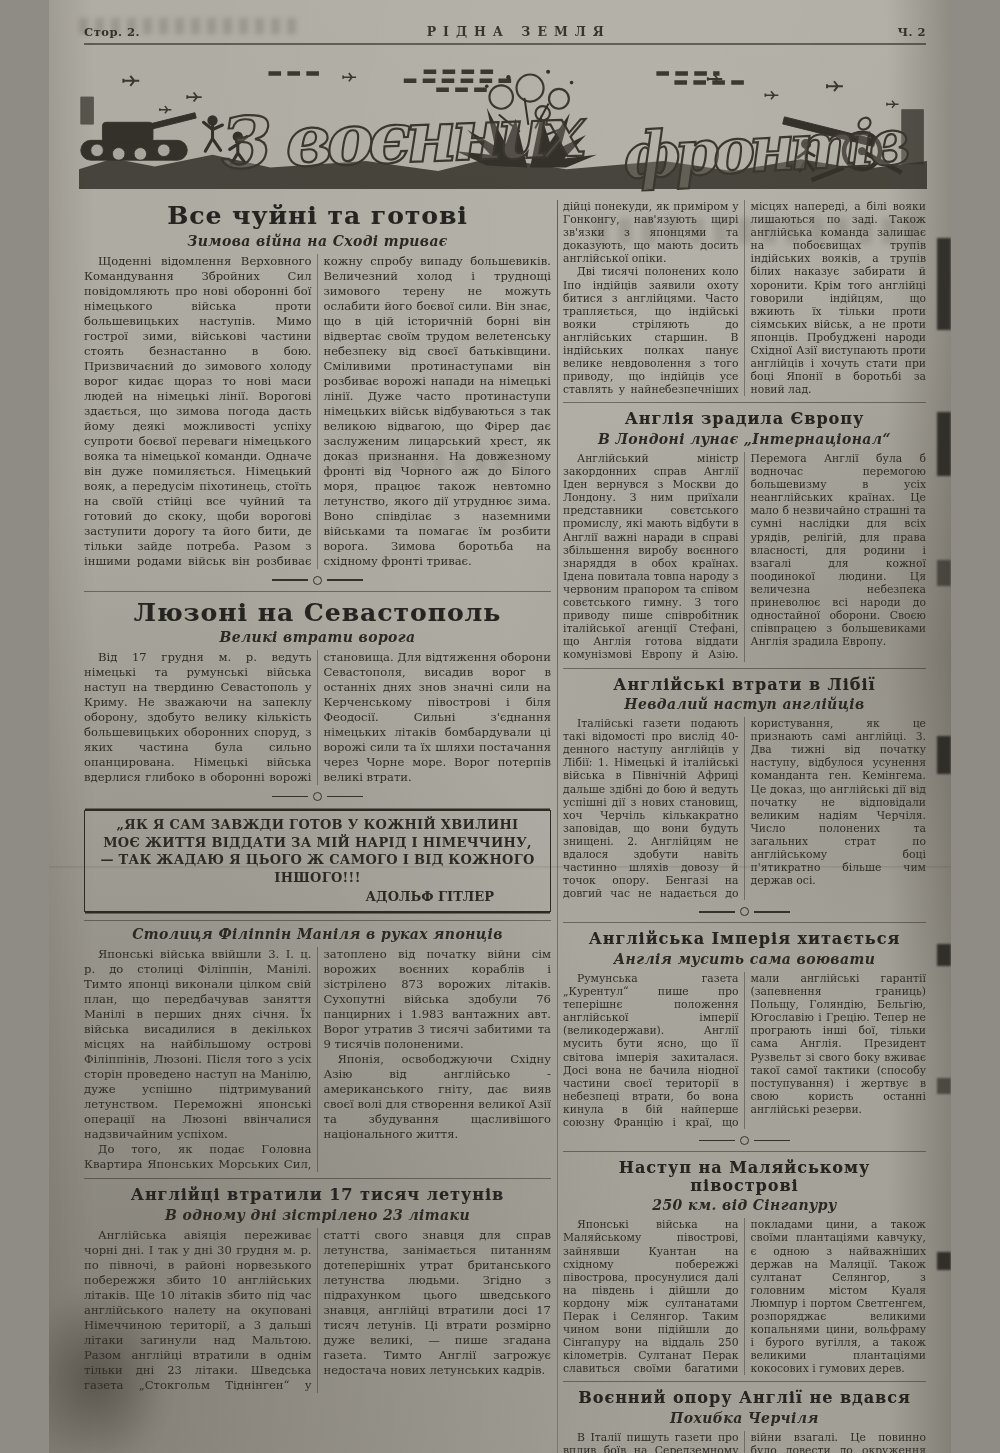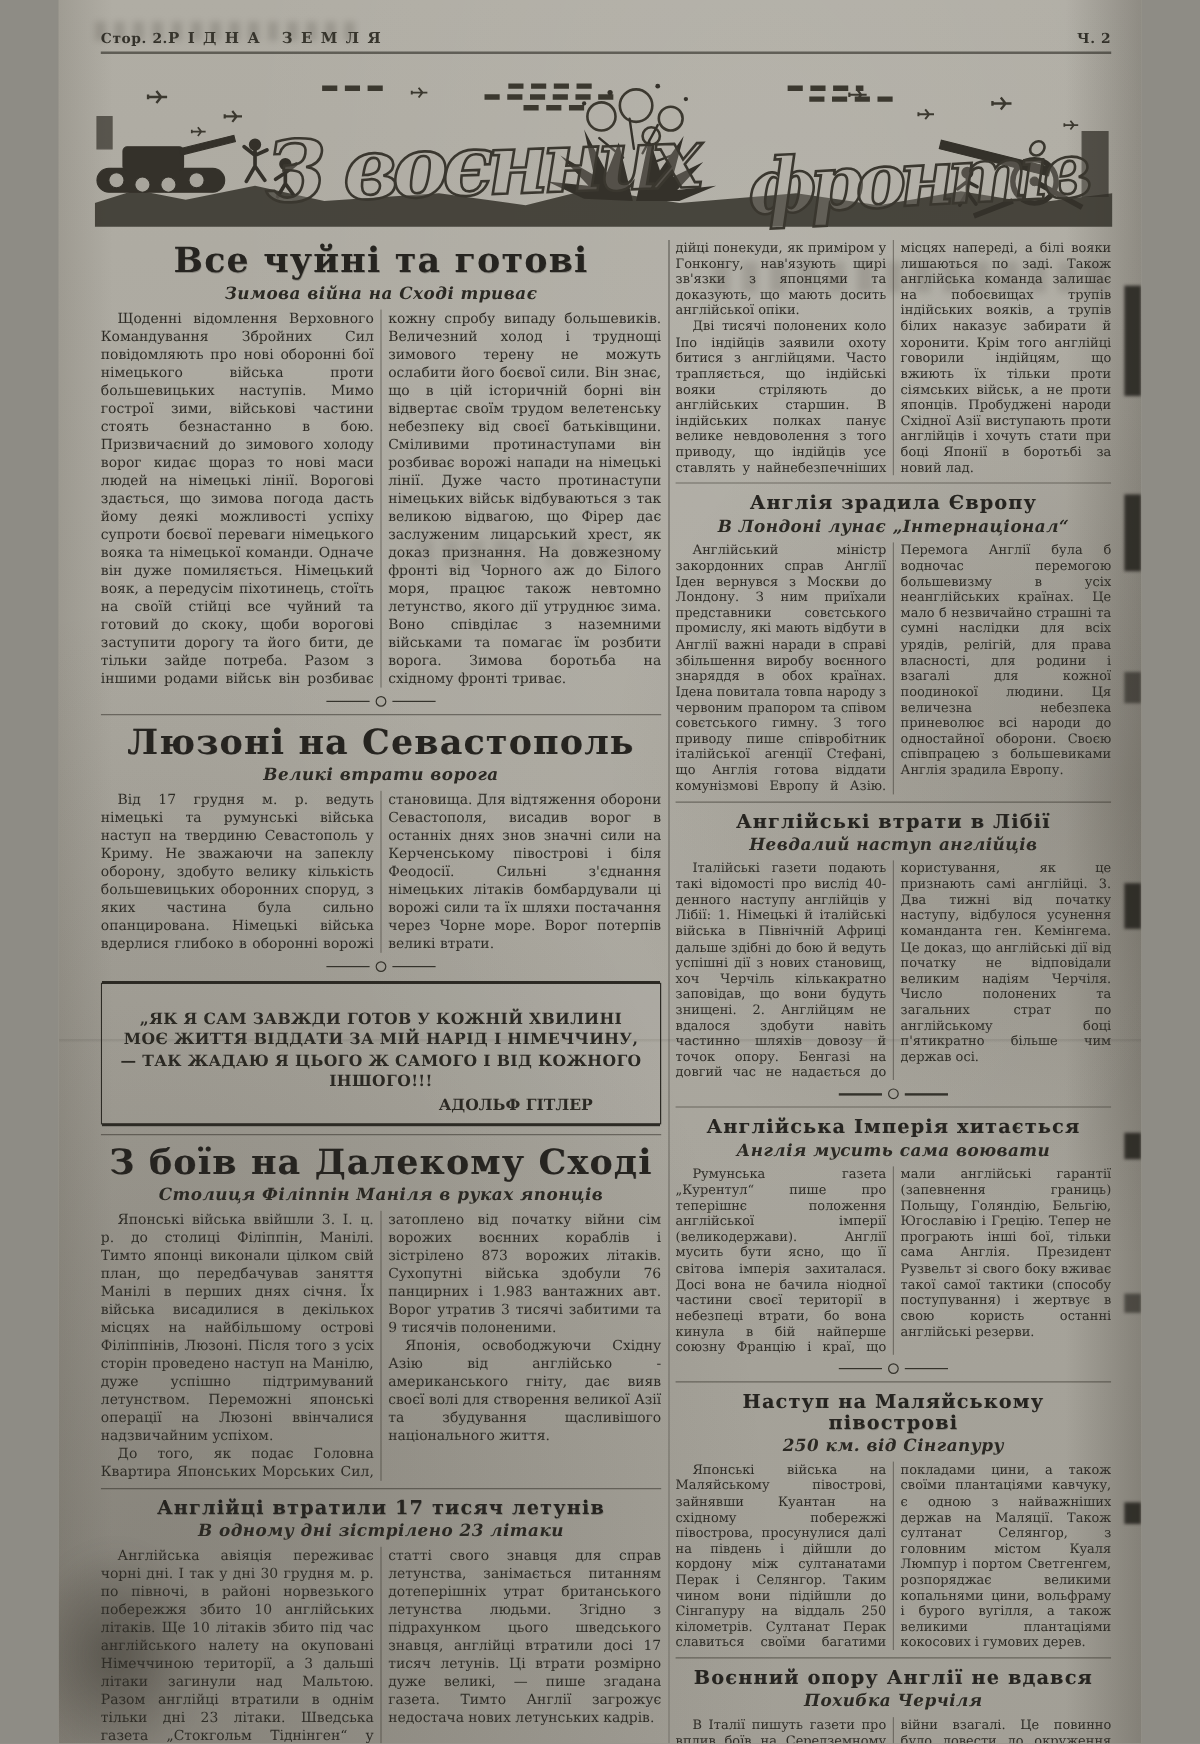--- a/index.html
+++ b/index.html
@@ -15,51 +15,51 @@
     font-family:"DejaVu Serif","Liberation Serif",serif;
     color:#2e2c26;
   }
   
   .masthead{
     position:absolute;top:24px;left:35px;right:25px;
     display:flex;justify-content:space-between;align-items:flex-end;
     border-bottom:2px solid rgba(42,40,34,.6);padding-bottom:4px;
   }
   .masthead .side{font-size:11.5px;font-weight:bold;letter-spacing:.5px;color:#33312a;}
-  .masthead .center{flex:1;font-size:12.5px;font-weight:bold;letter-spacing:7px;color:#37352d;}
+  .masthead .center{flex:1;text-align:center;font-size:12.5px;font-weight:bold;letter-spacing:7px;color:#37352d;}
   
   .banner{position:absolute;top:54px;left:30px;right:24px;height:142px;}
   .banner svg{width:100%;height:100%;}
   
   .content{position:absolute;top:200px;left:35px;right:25px;bottom:0;display:flex;overflow:hidden;}
   .half-left{width:467px;flex:none;}
   .vdiv{width:1px;flex:none;margin:0 5px 0 6px;background:linear-gradient(rgba(42,40,34,.6),rgba(42,40,34,.3));}
   .half-right{flex:1;min-width:0;}
   .item{border-top:1px solid rgba(43,40,34,.5);margin-top:6px;padding-top:5px;}
   .half-left > .item:first-child, .half-right > .item:first-child{border-top:none;margin-top:0;padding-top:0;}
   .headline{
     text-align:center;font-weight:bold;color:#262420;line-height:1.1;
     margin:2px 0 3px;letter-spacing:1px;
     text-shadow:.4px .4px 0 rgba(20,18,14,.25);
   }
-  .headline.size-xl{font-size:29px;}
+  .headline.size-xl{font-size:25px;}
   .headline.size-lg{font-size:16px;}
   .headline.size-md{font-size:16.5px;}
   .subhead{text-align:center;font-weight:bold;font-size:14px;color:#2b2923;margin:0 0 5px;letter-spacing:.4px;font-style:italic;}
   .body{column-count:2;column-gap:12px;column-rule:1px solid rgba(48,45,38,.45);text-align:justify;}
   .half-left .body{font-size:11.6px;line-height:15px;}
   .half-right .body{font-size:10.8px;line-height:13.1px;}
   .para{margin:0;}
   .para.indent{text-indent:14px;}
   .orn{display:flex;align-items:center;justify-content:center;gap:5px;margin:7px 0 1px;}
   .orn .line{width:36px;height:1.5px;background:#34322b;}
   .orn .dot{width:7px;height:7px;border:1.5px solid #34322b;border-radius:50%;}
   
   .quote-box{
-    margin:9px 0 8px;padding:21px 14px 7px;
+    margin:9px 0 8px;padding:5px 14px 7px;
     border:1.5px solid #2c2a24;
     box-shadow:0 2.5px 0 -1px #2c2a24, 0 -2.5px 0 -1px #2c2a24;
     background:rgba(255,255,255,.03);
   }
   .quote-text{font-weight:bold;font-size:13px;line-height:17.5px;text-align:center;color:#2b2923;letter-spacing:.3px;}
   .quote-signature{font-weight:bold;font-size:13px;text-align:right;padding-right:42px;margin-top:3px;color:#2b2923;}
   
   .smudge{position:absolute;pointer-events:none;}
   .s-blot{left:-28px;top:1284px;width:150px;height:190px;background:radial-gradient(ellipse,rgba(44,40,33,.5),transparent 68%);filter:blur(7px);}
   .s-ghost1{left:30px;top:18px;width:220px;height:16px;background:repeating-linear-gradient(90deg,rgba(50,46,38,.35) 0 9px,transparent 9px 16px);filter:blur(2.5px);opacity:.5;}
@@ -210,21 +210,20 @@
             <i class="line"></i>
             <i class="dot"></i>
             <i class="line"></i>
           </div>
         </section>
         <div class="item quote-box">
           <div class="quote-text">„ЯК Я САМ ЗАВЖДИ ГОТОВ У КОЖНІЙ ХВИЛИНІ МОЄ ЖИТТЯ ВІДДАТИ ЗА МІЙ НАРІД І НІМЕЧЧИНУ, — ТАК ЖАДАЮ Я ЦЬОГО Ж САМОГО І ВІД КОЖНОГО ІНШОГО!!!</div>
           <div class="quote-signature">АДОЛЬФ ГІТЛЕР</div>
         </div>
         <section class="item article">
-          <div class="headline size-xl">З боїв на Далекому Сході</div>
           <div class="subhead">Столиця Філіппін Маніля в руках японців</div>
           <div class="body">
             <p class="para indent">Японські війська ввійшли 3. І. ц. р. до столиці Філіппін, Манілі. Тимто японці виконали цілком свій план, що передбачував заняття Манілі в перших днях січня. Їх війська висадилися в декількох місцях на найбільшому острові Філіппінів, Люзоні. Після того з усіх сторін проведено наступ на Манілю, дуже успішно підтримуваний летунством. Переможні японські операції на Люзоні ввінчалися надзвичайним успіхом.</p>
             <p class="para indent">До того, як подає Головна Квартира Японських Морських Сил, затоплено від початку війни сім ворожих воєнних кораблів і зістрілено 873 ворожих літаків. Сухопутні війська здобули 76 панцирних і 1.983 вантажних авт. Ворог утратив 3 тисячі забитими та 9 тисячів полоненими.</p>
             <p class="para indent">Японія, освободжуючи Східну Азію від англійсько - американського гніту, дає вияв своєї волі для створення великої Азії та збудування щасливішого національного життя.</p>
           </div>
         </section>
         <section class="item article">
           <div class="headline size-lg">Англійці втратили 17 тисяч летунів</div>
           <div class="subhead">В одному дні зістрілено 23 літаки</div>

